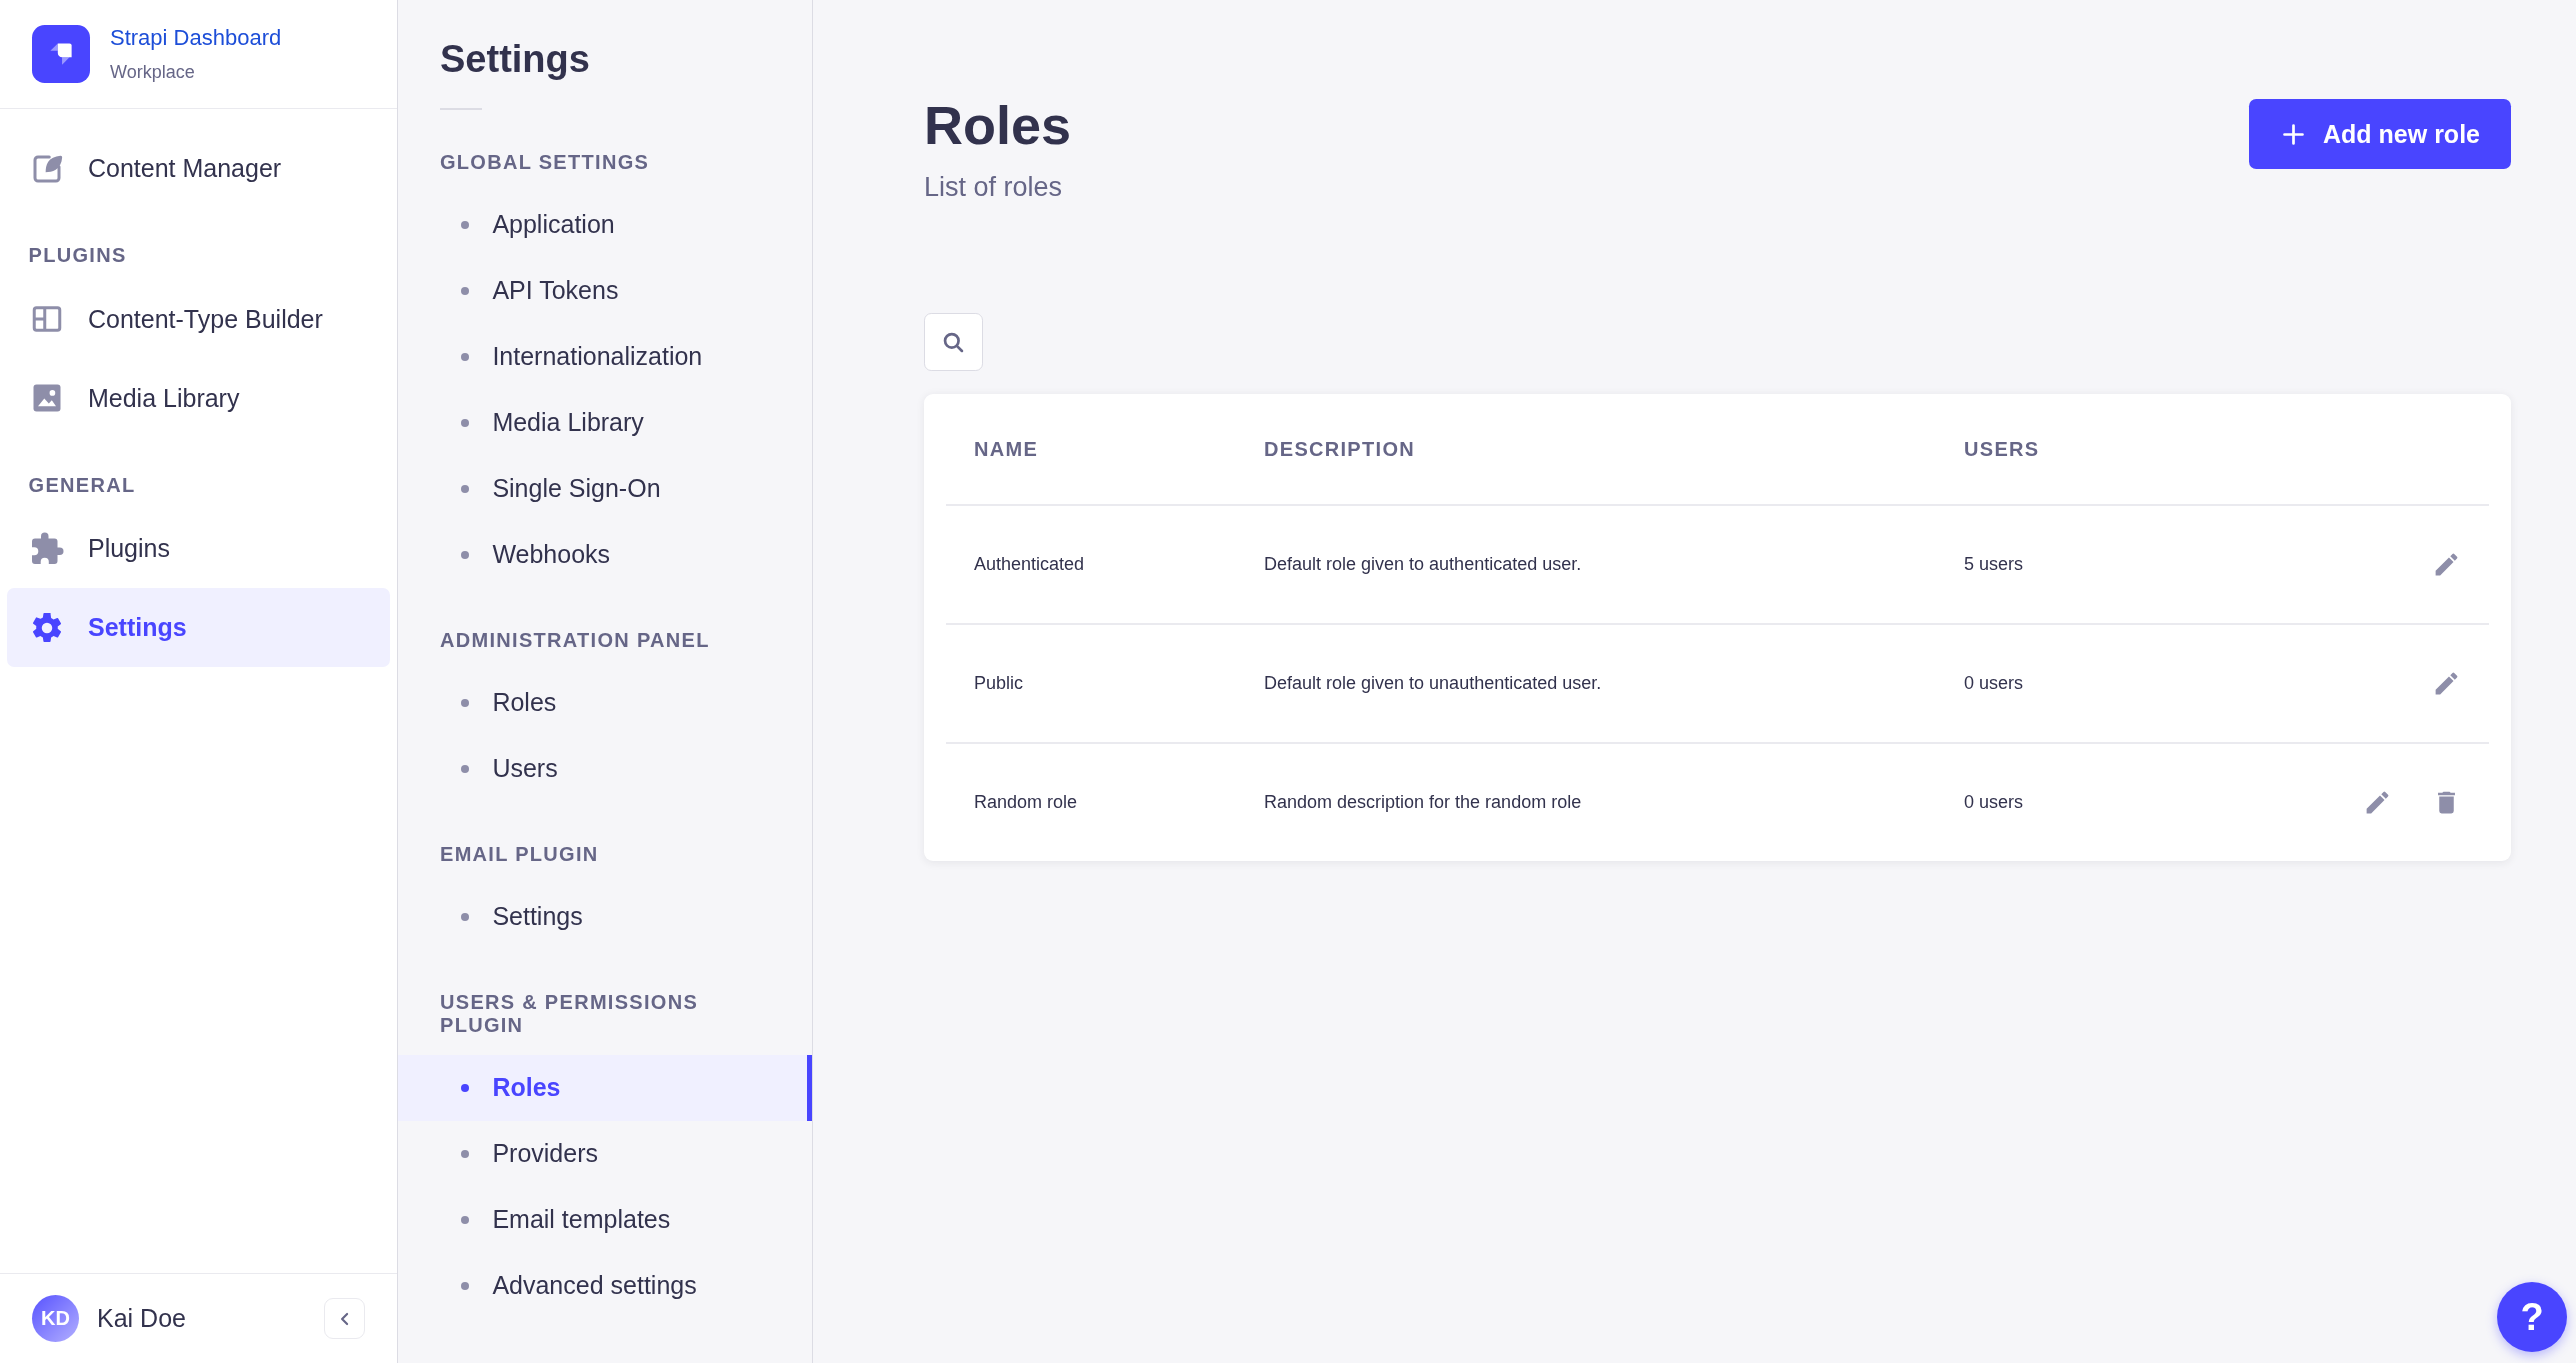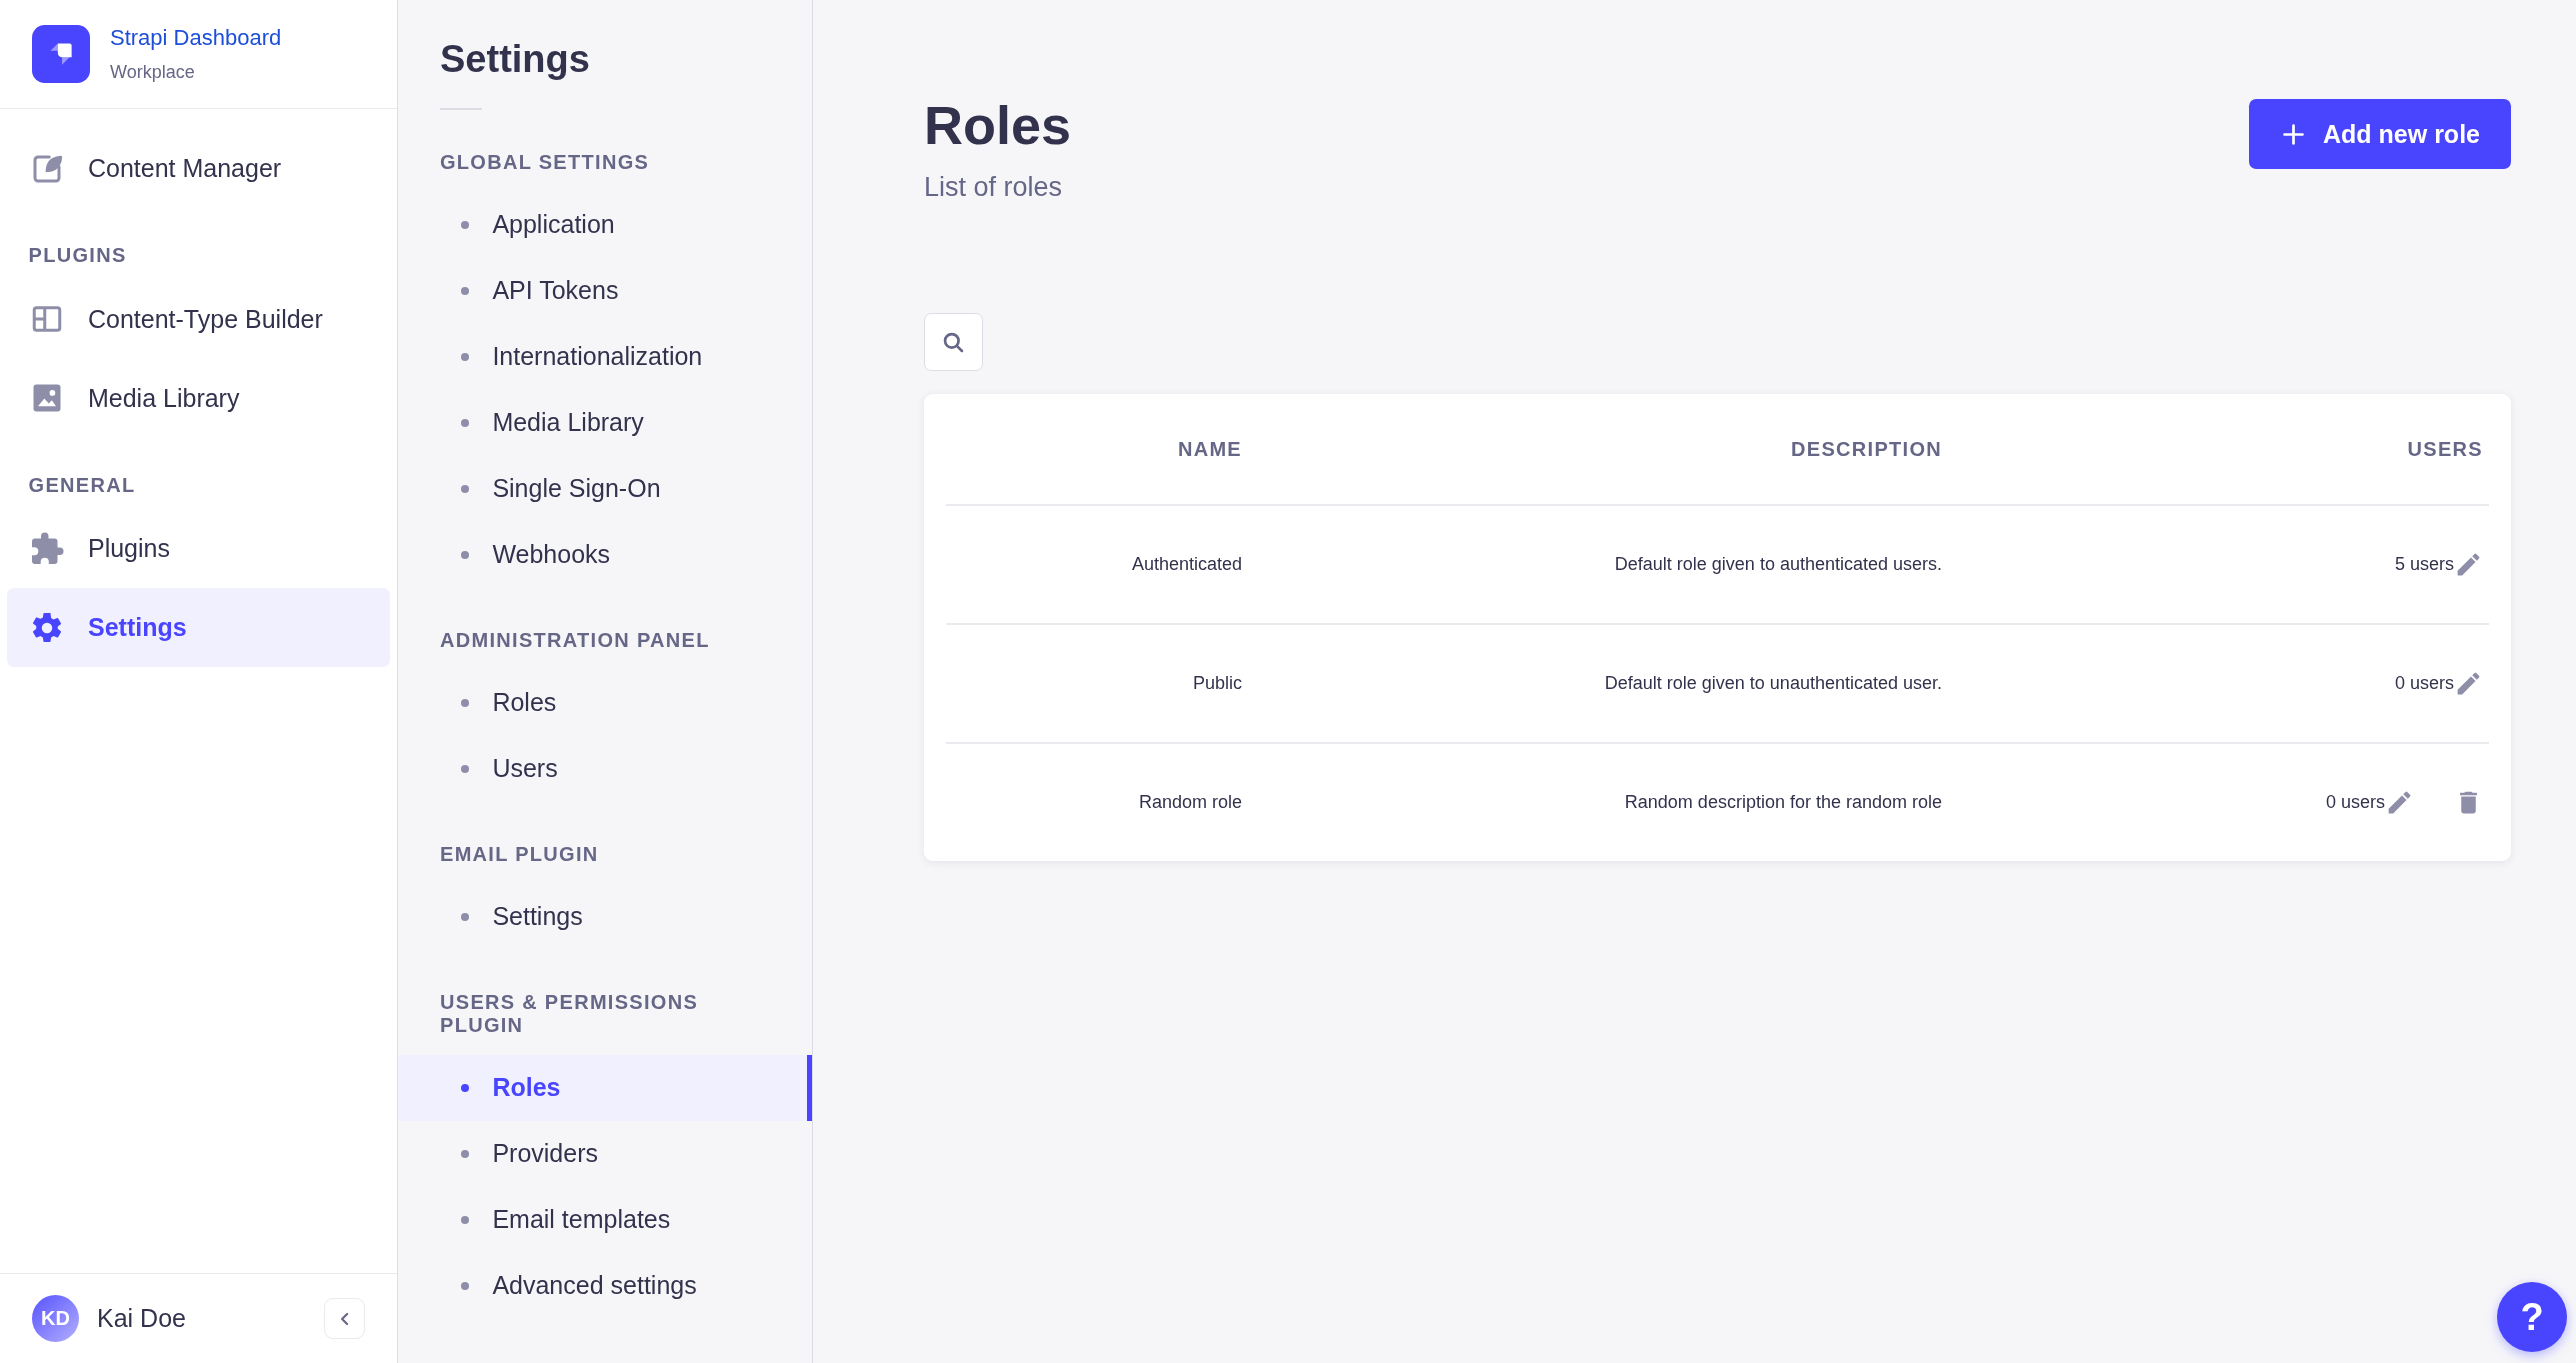--- a/index.html
+++ b/index.html
@@ -44,21 +44,21 @@
   .page-title { font-size: 54px; font-weight: bold; color: #32324D; }
   .page-subtitle { font-size: 27px; color: #666687; margin-top: 16px; }
   .add-btn { display: flex; align-items: center; gap: 16px; height: 70px; padding: 0 31px; background: #4945FF;
              border: none; border-radius: 7.2px; color: #FFFFFF; font-size: 25px; font-weight: bold;
              font-family: inherit; cursor: pointer; margin-top: 5.4px; }
   .search-row { padding: 0 65px 0 111px; margin-top: 110px; }
   .search-btn { width: 59px; height: 58px; background: #FFFFFF; border: 1.8px solid #DCDCE4; border-radius: 7.2px;
                 display: flex; align-items: center; justify-content: center; cursor: pointer; }
   .table-card { margin: 23.4px 65px 0 111px; background: #FFFFFF; border-radius: 9px;
                 box-shadow: 0 1.8px 9px rgba(33,33,52,0.08); }
-  .thead, .trow { display: grid; grid-template-columns: 290px 700px 1fr auto; align-items: center; padding: 0 28px; text-align: right; }
+  .thead, .trow { display: grid; grid-template-columns: 290px 700px 1fr auto; align-items: center; padding: 0 50px; }
   .thead { height: 110px; font-size: 20px; font-weight: bold; letter-spacing: 1.3px; color: #666687; }
   .trow { height: 117px; font-size: 18px; color: #32324D; }
   .tdivider { height: 1.8px; background: #EAEAEF; margin: 0 21.6px; }
   .actions { display: flex; justify-content: flex-end; align-items: center; gap: 40px; }
   .icon-btn { background: none; border: none; padding: 0; cursor: pointer; display: flex; }
   .help-fab { position: fixed; right: 9px; bottom: 10.8px; width: 70px; height: 70px; border-radius: 50%;
               background: #4945FF; border: none; color: #FFFFFF; font-size: 38px; font-weight: bold;
               display: flex; align-items: center; justify-content: center; cursor: pointer; font-family: inherit;
               box-shadow: 0 3.6px 10.8px rgba(73,69,255,0.35); }
 </style>
@@ -241,21 +241,21 @@
     <div class="thead">
       <div>NAME</div>
       <div>DESCRIPTION</div>
       <div>USERS</div>
       <div></div>
     </div>
     <div class="tdivider"></div>
 
     <div class="trow">
       <div>Authenticated</div>
-      <div>Default role given to authenticated users.</div>
+      <div>Default role given to authenticated user.</div>
       <div>5 users</div>
       <div class="actions">
         <button class="icon-btn">
           <svg width="29" height="29" viewBox="0 0 24 24" fill="#8E8EA9">
             <path d="M3 17.25V21h3.75L17.81 9.94l-3.75-3.75L3 17.25zM20.71 7.04a1 1 0 0 0 0-1.41l-2.34-2.34a1 1 0 0 0-1.41 0l-1.83 1.83 3.75 3.75 1.83-1.83z"></path>
           </svg>
         </button>
       </div>
     </div>
     <div class="tdivider"></div>

